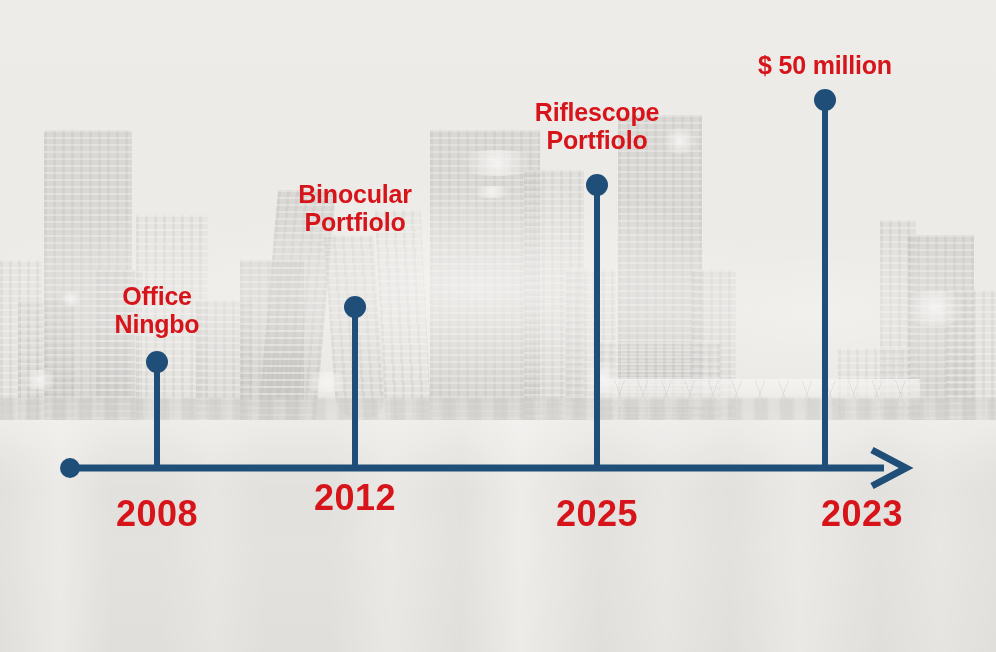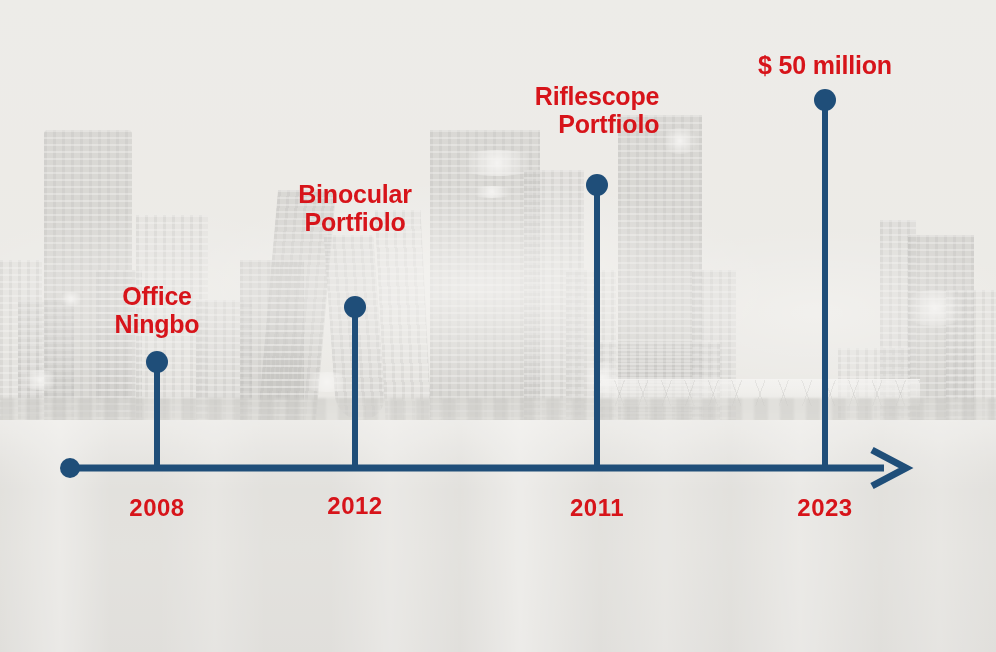--- a/index.html
+++ b/index.html
@@ -146,21 +146,21 @@
     line-height: 1.12;
     text-align: center;
     white-space: pre-line;
     letter-spacing: -0.2px;
     transform: translateX(-50%);
   }
   .year-label {
     position: absolute;
     color: #D7141A;
     font-weight: bold;
-    font-size: 24px;
+    font-size: 36px;
     line-height: 1;
     transform: translateX(-50%);
     letter-spacing: 0.5px;
   }
 </style>
 </head>
 <body>
 
 <div id="timeline-figure">
 
@@ -224,21 +224,21 @@
         <circle cx="825" cy="100" r="11" fill="#1F4E79"></circle>
       </g>
   </svg>
 
   <div id="label-layer">
       <div class="milestone-label" style="left: 157px; top: 282px;">Office
 Ningbo</div>
       <div class="year-label" style="left: 157px; top: 496px;">2008</div>
       <div class="milestone-label" style="left: 355px; top: 180px;">Binocular
 Portfiolo</div>
-      <div class="year-label" style="left: 355px; top: 494px;">2012</div>
-      <div class="milestone-label" style="left: 597px; top: 82px; text-align: right;">Riflescope
+      <div class="year-label" style="left: 355px; top: 480px;">2012</div>
+      <div class="milestone-label" style="left: 597px; top: 98px;">Riflescope
 Portfiolo</div>
-      <div class="year-label" style="left: 597px; top: 496px;">2011</div>
+      <div class="year-label" style="left: 597px; top: 496px;">2025</div>
       <div class="milestone-label" style="left: 825px; top: 51px;">$ 50 million</div>
-      <div class="year-label" style="left: 825px; top: 496px;">2023</div>
+      <div class="year-label" style="left: 862px; top: 496px;">2023</div>
     </div>
 
 </div>
 
 </body></html>

